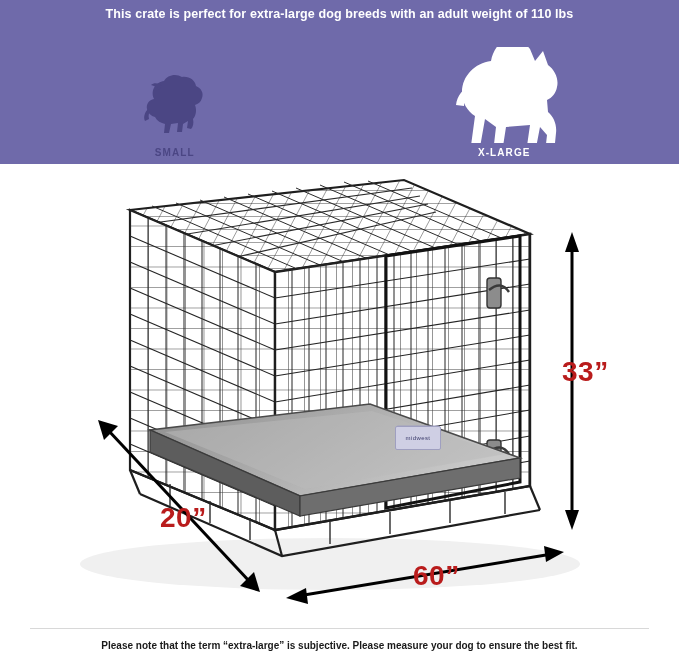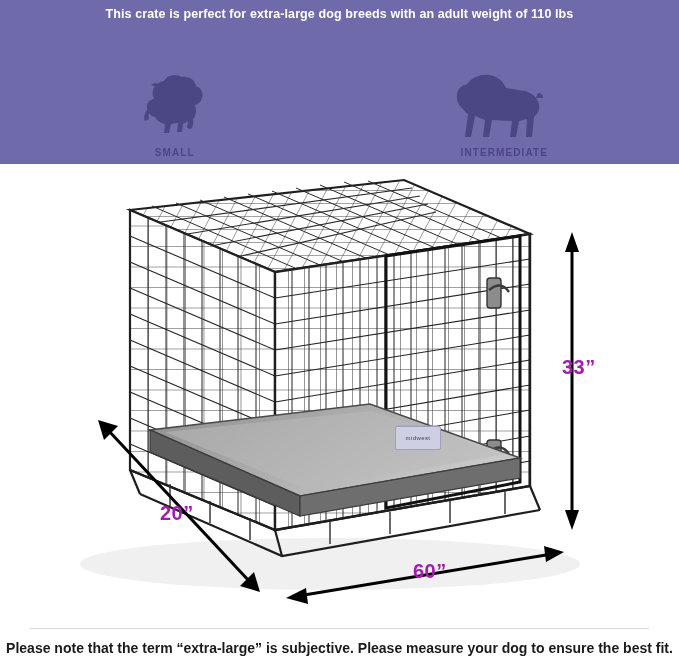--- a/index.html
+++ b/index.html
@@ -75,21 +75,21 @@
     color: #ffffff;
   }
 
   
   .footer-note {
     position: absolute;
     left: 0;
     top: 640px;
     width: 679px;
     text-align: center;
-    font-size: 14px;
+    font-size: 10px;
     font-weight: bold;
     color: #1a1a1a;
   }
   .footer-rule {
     position: absolute;
     left: 30px;
     top: 628px;
     width: 619px;
     height: 1px;
     background: #d8d8d8;
@@ -100,23 +100,23 @@
     position: absolute;
     left: 0;
     top: 164px;
     width: 679px;
     height: 460px;
     background: #ffffff;
   }
 
   .dim-label {
     position: absolute;
-    font-size: 20px;
+    font-size: 28px;
     font-weight: bold;
-    color: #a21caf;
+    color: #b91c1c;
     letter-spacing: 0.5px;
   }
   .dim-height { left: 562px; top: 356px; }
   .dim-depth  { left: 160px; top: 502px; }
   .dim-width  { left: 413px; top: 560px; }
 
   .watermark {
     position: absolute;
     left: 395px;
     top: 262px;
@@ -147,32 +147,31 @@
           <g fill="#4b4684">
             <path d="M22 26c-4-9 2-17 10-18 3-6 12-8 18-4 7-1 13 3 14 9 5 2 8 7 6 12-1 4-4 6-7 7 2 5 1 11-2 14 1 4 0 8-2 10l-4-1 1-7-5 3-1 8h-5l1-9-7 1-2 9h-5l1-9c-4-1-8-3-10-7-4-1-7-4-8-8-1-5 2-9 7-10z"></path>
             <path d="M16 36c-3 3-5 8-3 12l4-2c-1-4 0-7 2-9z"></path>
             <path d="M30 13c-3-3-8-4-11-1 3 1 6 2 8 5z"></path>
           </g>
         </svg>
         <div class="size-label">SMALL</div>
       </div>
 
 
-      <div class="size-item">
-        <svg class="size-silhouette" width="112" height="80" viewBox="0 0 112 80">
-          <g fill="#4b4684">
-            <path d="M20 20c5-6 13-9 21-8 8 1 14 6 17 13l18 3c7 1 13 6 15 13 1 5-1 10-5 13l-2 20h-6l1-18-8 2-3 16h-6l2-16-20-1-3 17h-6l2-17-10-4-4 21h-6l3-23c-6-4-9-11-8-18 1-5 4-10 8-13z"></path>
-            <path d="M16 22c-5 2-8 8-7 13 0 5 3 9 7 11l2-6c-3-2-5-5-4-9 0-3 1-6 4-8z"></path>
-            <path d="M90 30c3 0 5 2 5 5h-7z"></path>
+
+
+      <div class="size-item active">
+        <svg class="size-silhouette" width="120" height="96" viewBox="0 0 120 96">
+          <g fill="#ffffff">
+            <path d="M86 2l5 12 8-10 5 14c7 5 11 14 9 22-1 6-5 11-10 13l1 12c6 5 9 13 8 21l-2 20h-9l2-18-7-8-5 26h-9l4-28-24 2-4 26h-9l3-26-11-8-6 34h-9l5-37c-8-5-13-14-13-24 0-16 13-29 29-31 2-13 12-24 26-27z"></path>
+            <path d="M28 38c-9 3-15 11-16 20l8 1c0-6 4-13 10-15z"></path>
           </g>
         </svg>
-        <div class="size-label">INTERMEDIATE</div>
+        <div class="size-label">X-LARGE</div>
       </div>
-
-
 
     </div>
   </div>
 
   <div class="photo">
     <svg width="679" height="460" viewBox="0 0 679 460">
       <defs>
         <linearGradient id="panGrad" x1="0" y1="0" x2="0.3" y2="1">
           <stop offset="0%" stop-color="#9a9a9a"></stop>
           <stop offset="55%" stop-color="#6e6e6e"></stop>

